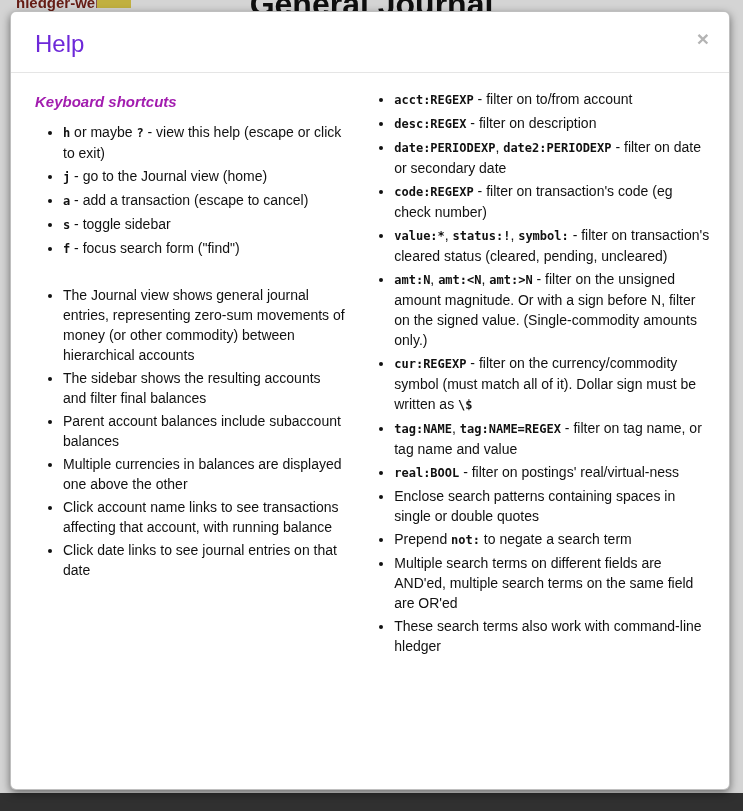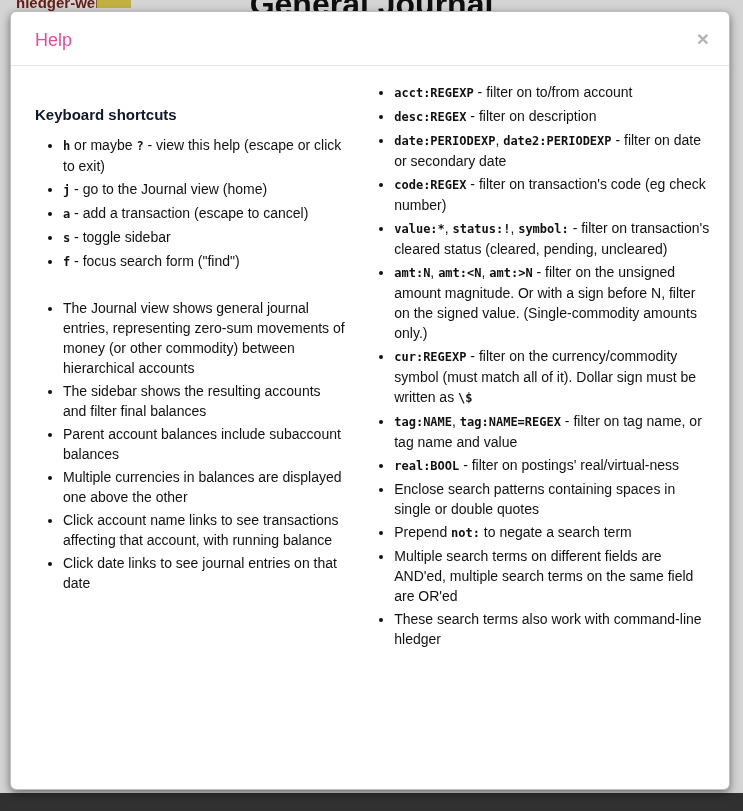--- a/index.html
+++ b/index.html
@@ -72,23 +72,23 @@
     z-index: 10;
     box-sizing: border-box;
   }
   .modal-header {
     position: relative;
     padding: 18px 15px 14px 24px;
     border-bottom: 1px solid #e5e5e5;
   }
   .modal-title {
     margin: 0;
-    font-size: 18px;
+    font-size: 24px;
     font-weight: 500;
-    color: #ec4899;
+    color: #6d28d9;
   }
   .close-button {
     position: absolute;
     top: 14px;
     right: 16px;
     font-size: 21px;
     font-weight: bold;
     color: #b4b4b4;
     line-height: 1;
     cursor: pointer;
@@ -107,22 +107,23 @@
     padding-right: 20px;
     box-sizing: border-box;
   }
   .col-right {
     width: 51%;
     box-sizing: border-box;
   }
   .sec-heading {
     font-size: 15px;
     font-weight: bold;
-    color: #0f172a;
-    margin: 24px 0 12px 0;
+    color: #a21caf;
+    margin: 4px 0 12px 0;
+    font-style: italic;
   }
   .sec-heading + .help-list { margin-top: 7px; }
   .help-list {
     margin: 0 0 26px 0;
     padding-left: 28px;
     list-style-type: disc;
   }
   .help-list li {
     font-size: 14px;
     line-height: 20px;
@@ -169,21 +170,21 @@
           <li>Multiple currencies in balances are displayed one above the other</li>
           <li>Click account name links to see transactions affecting that account, with running balance</li>
           <li>Click date links to see journal entries on that date</li>
         </ul>
       </div>
     <div class="col-right">
         <ul class="help-list">
           <li><code>acct:REGEXP</code> - filter on to/from account</li>
           <li><code>desc:REGEX</code> - filter on description</li>
           <li><code>date:PERIODEXP</code>, <code>date2:PERIODEXP</code> - filter on date or secondary date</li>
-          <li><code>code:REGEX</code> - filter on transaction's code (eg check number)</li>
+          <li><code>code:REGEXP</code> - filter on transaction's code (eg check number)</li>
           <li><code>value:*</code>, <code>status:!</code>, <code>symbol:</code> - filter on transaction's cleared status (cleared, pending, uncleared)</li>
           <li><code>amt:N</code>, <code>amt:&lt;N</code>, <code>amt:&gt;N</code> - filter on the unsigned amount magnitude. Or with a sign before N, filter on the signed value. (Single-commodity amounts only.)</li>
           <li><code>cur:REGEXP</code> - filter on the currency/commodity symbol (must match all of it). Dollar sign must be written as <code>\$</code></li>
           <li><code>tag:NAME</code>, <code>tag:NAME=REGEX</code> - filter on tag name, or tag name and value</li>
           <li><code>real:BOOL</code> - filter on postings' real/virtual-ness</li>
           <li>Enclose search patterns containing spaces in single or double quotes</li>
           <li>Prepend <code>not:</code> to negate a search term</li>
           <li>Multiple search terms on different fields are AND'ed, multiple search terms on the same field are OR'ed</li>
           <li>These search terms also work with command-line hledger</li>
         </ul>

